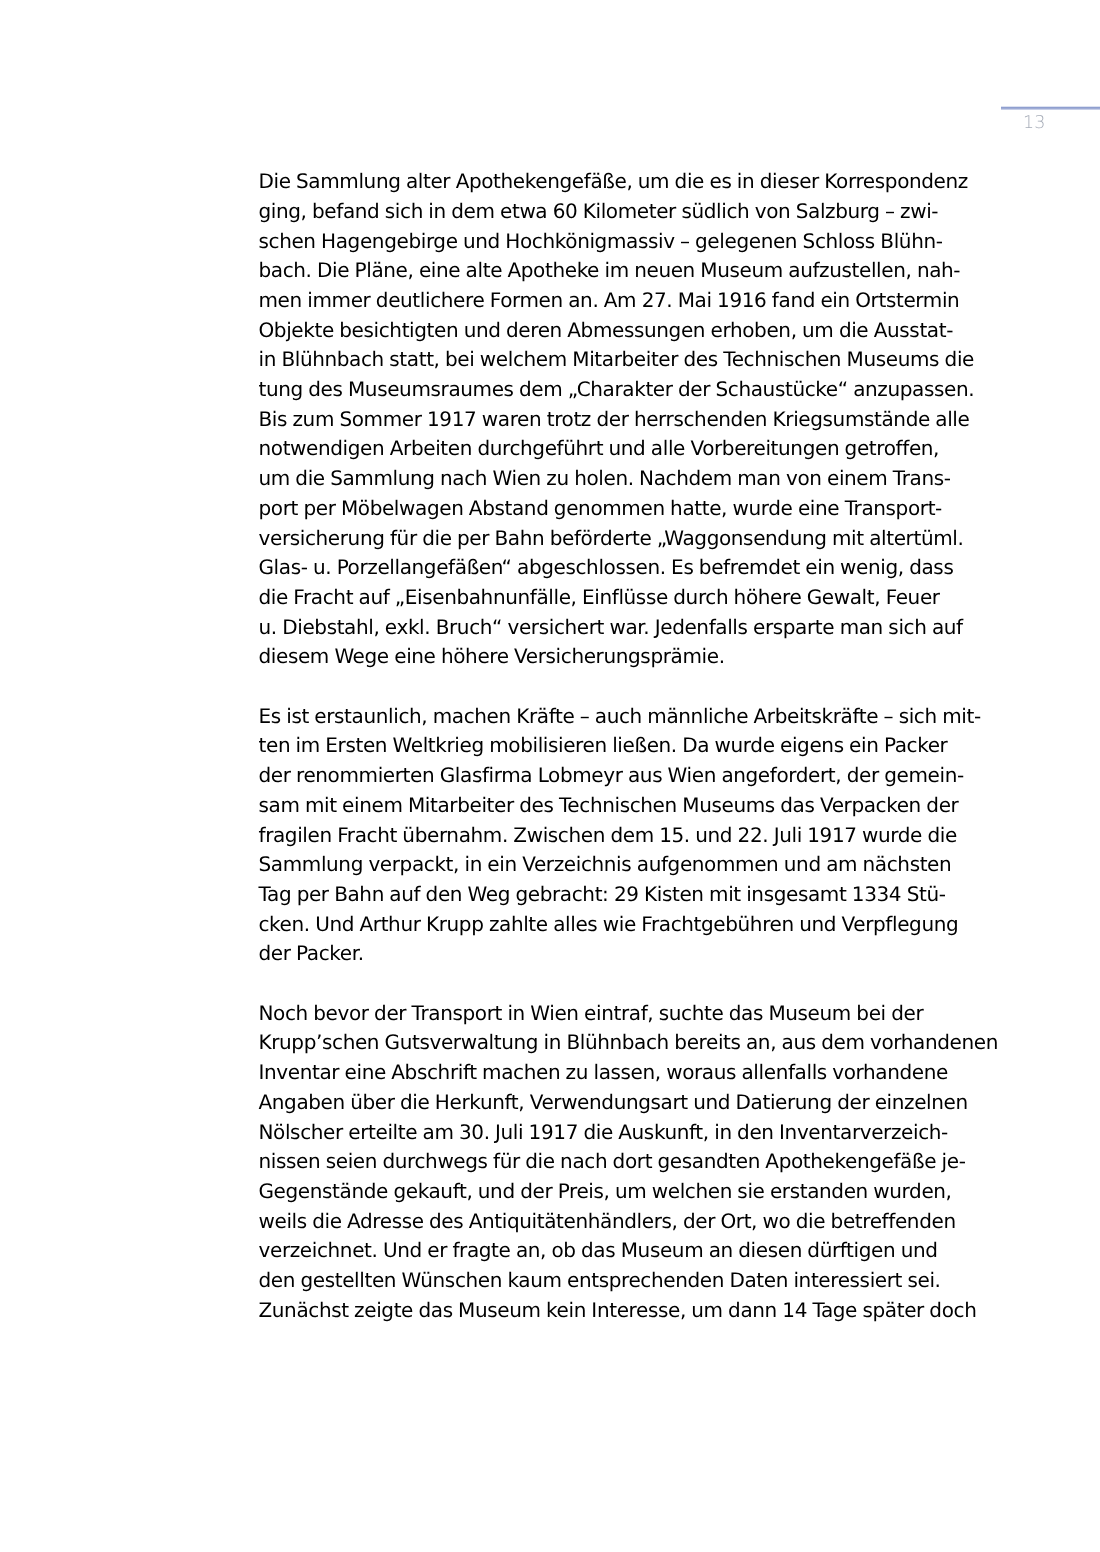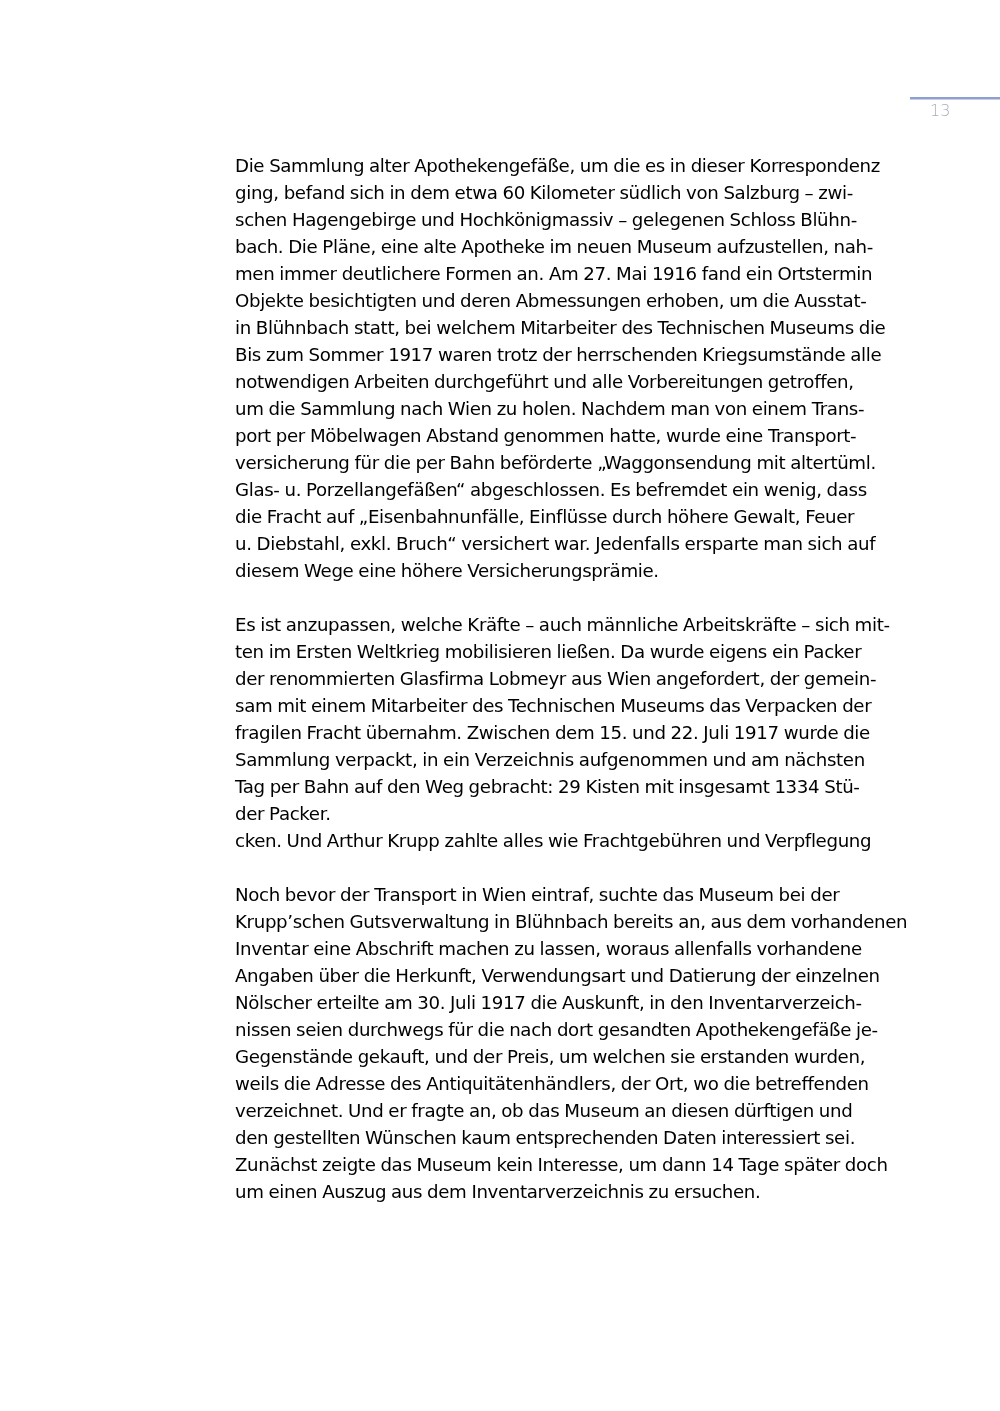--- a/index.html
+++ b/index.html
@@ -61,48 +61,48 @@
 
 <div class="body-text">
   <p class="paragraph">
       <span class="line">Die Sammlung alter Apothekengefäße, um die es in dieser Korrespondenz</span>
       <span class="line">ging, befand sich in dem etwa 60 Kilometer südlich von Salzburg – zwi-</span>
       <span class="line">schen Hagengebirge und Hochkönigmassiv – gelegenen Schloss Blühn-</span>
       <span class="line">bach. Die Pläne, eine alte Apotheke im neuen Museum aufzustellen, nah-</span>
       <span class="line">men immer deutlichere Formen an. Am 27. Mai 1916 fand ein Ortstermin</span>
       <span class="line">Objekte besichtigten und deren Abmessungen erhoben, um die Ausstat-</span>
       <span class="line">in Blühnbach statt, bei welchem Mitarbeiter des Technischen Museums die</span>
+      <span class="line">tung des Museumsraumes dem „Charakter der Schaustücke“ anzupassen.</span>
       <span class="line">Bis zum Sommer 1917 waren trotz der herrschenden Kriegsumstände alle</span>
       <span class="line">notwendigen Arbeiten durchgeführt und alle Vorbereitungen getroffen,</span>
       <span class="line">um die Sammlung nach Wien zu holen. Nachdem man von einem Trans-</span>
       <span class="line">port per Möbelwagen Abstand genommen hatte, wurde eine Transport-</span>
       <span class="line">versicherung für die per Bahn beförderte „Waggonsendung mit altertüml.</span>
       <span class="line">Glas- u. Porzellangefäßen“ abgeschlossen. Es befremdet ein wenig, dass</span>
       <span class="line">die Fracht auf „Eisenbahnunfälle, Einflüsse durch höhere Gewalt, Feuer</span>
       <span class="line">u. Diebstahl, exkl. Bruch“ versichert war. Jedenfalls ersparte man sich auf</span>
       <span class="line">diesem Wege eine höhere Versicherungsprämie.</span>
     </p>
   <p class="paragraph">
-      <span class="line">Es ist anzupassen, welche Kräfte – auch männliche Arbeitskräfte – sich mit-</span>
+      <span class="line">Es ist erstaunlich, machen Kräfte – auch männliche Arbeitskräfte – sich mit-</span>
       <span class="line">ten im Ersten Weltkrieg mobilisieren ließen. Da wurde eigens ein Packer</span>
       <span class="line">der renommierten Glasfirma Lobmeyr aus Wien angefordert, der gemein-</span>
       <span class="line">sam mit einem Mitarbeiter des Technischen Museums das Verpacken der</span>
       <span class="line">fragilen Fracht übernahm. Zwischen dem 15. und 22. Juli 1917 wurde die</span>
       <span class="line">Sammlung verpackt, in ein Verzeichnis aufgenommen und am nächsten</span>
       <span class="line">Tag per Bahn auf den Weg gebracht: 29 Kisten mit insgesamt 1334 Stü-</span>
+      <span class="line">cken. Und Arthur Krupp zahlte alles wie Frachtgebühren und Verpflegung</span>
       <span class="line">der Packer.</span>
-      <span class="line">cken. Und Arthur Krupp zahlte alles wie Frachtgebühren und Verpflegung</span>
     </p>
   <p class="paragraph">
       <span class="line">Noch bevor der Transport in Wien eintraf, suchte das Museum bei der</span>
       <span class="line">Krupp’schen Gutsverwaltung in Blühnbach bereits an, aus dem vorhandenen</span>
       <span class="line">Inventar eine Abschrift machen zu lassen, woraus allenfalls vorhandene</span>
       <span class="line">Angaben über die Herkunft, Verwendungsart und Datierung der einzelnen</span>
       <span class="line">Nölscher erteilte am 30. Juli 1917 die Auskunft, in den Inventarverzeich-</span>
       <span class="line">nissen seien durchwegs für die nach dort gesandten Apothekengefäße je-</span>
       <span class="line">Gegenstände gekauft, und der Preis, um welchen sie erstanden wurden,</span>
       <span class="line">weils die Adresse des Antiquitätenhändlers, der Ort, wo die betreffenden</span>
       <span class="line">verzeichnet. Und er fragte an, ob das Museum an diesen dürftigen und</span>
       <span class="line">den gestellten Wünschen kaum entsprechenden Daten interessiert sei.</span>
       <span class="line">Zunächst zeigte das Museum kein Interesse, um dann 14 Tage später doch</span>
-      <span class="line">um einen Auszug aus dem Inventarverzeichnis zu ersuchen.</span>
     </p>
 </div>
 
 </body></html>

